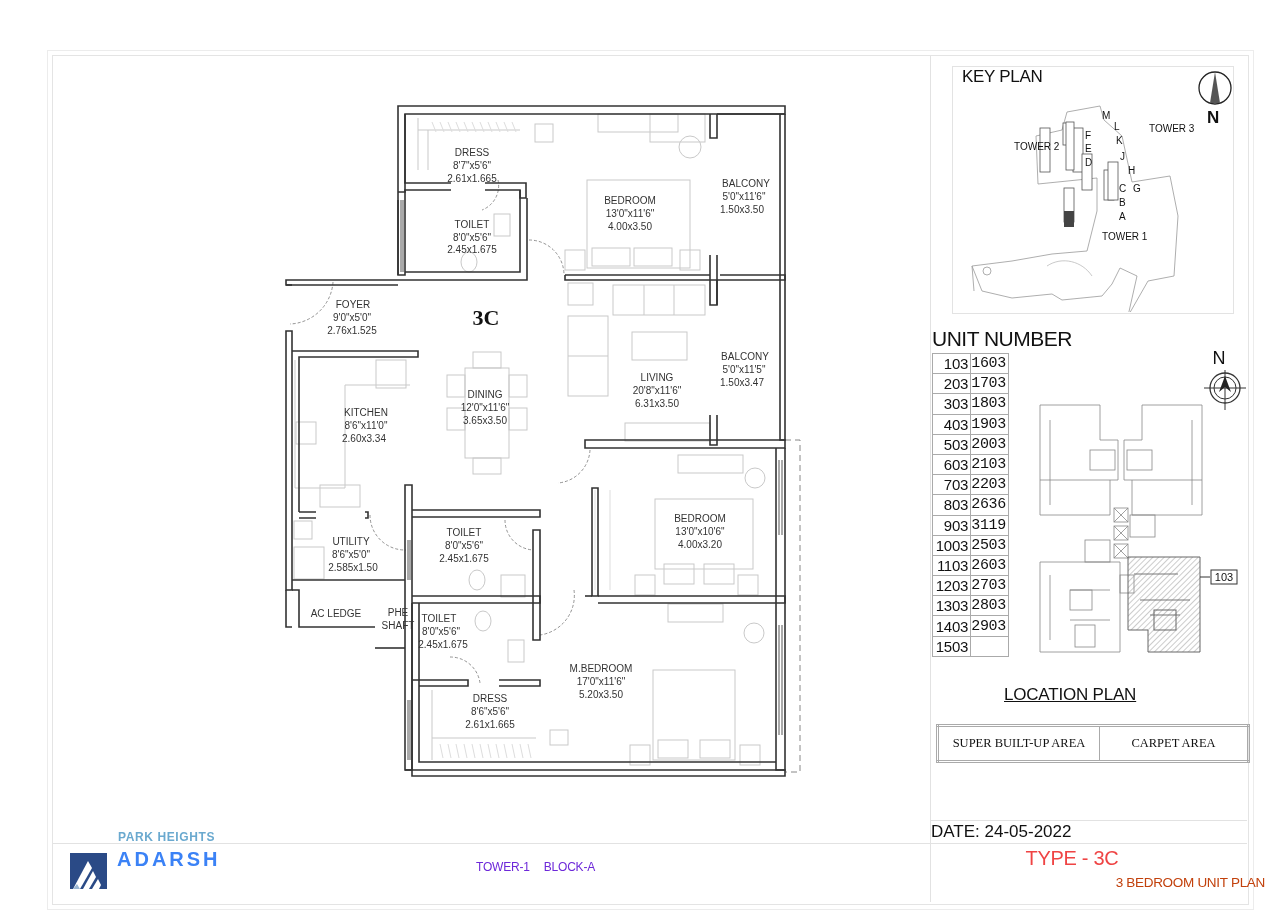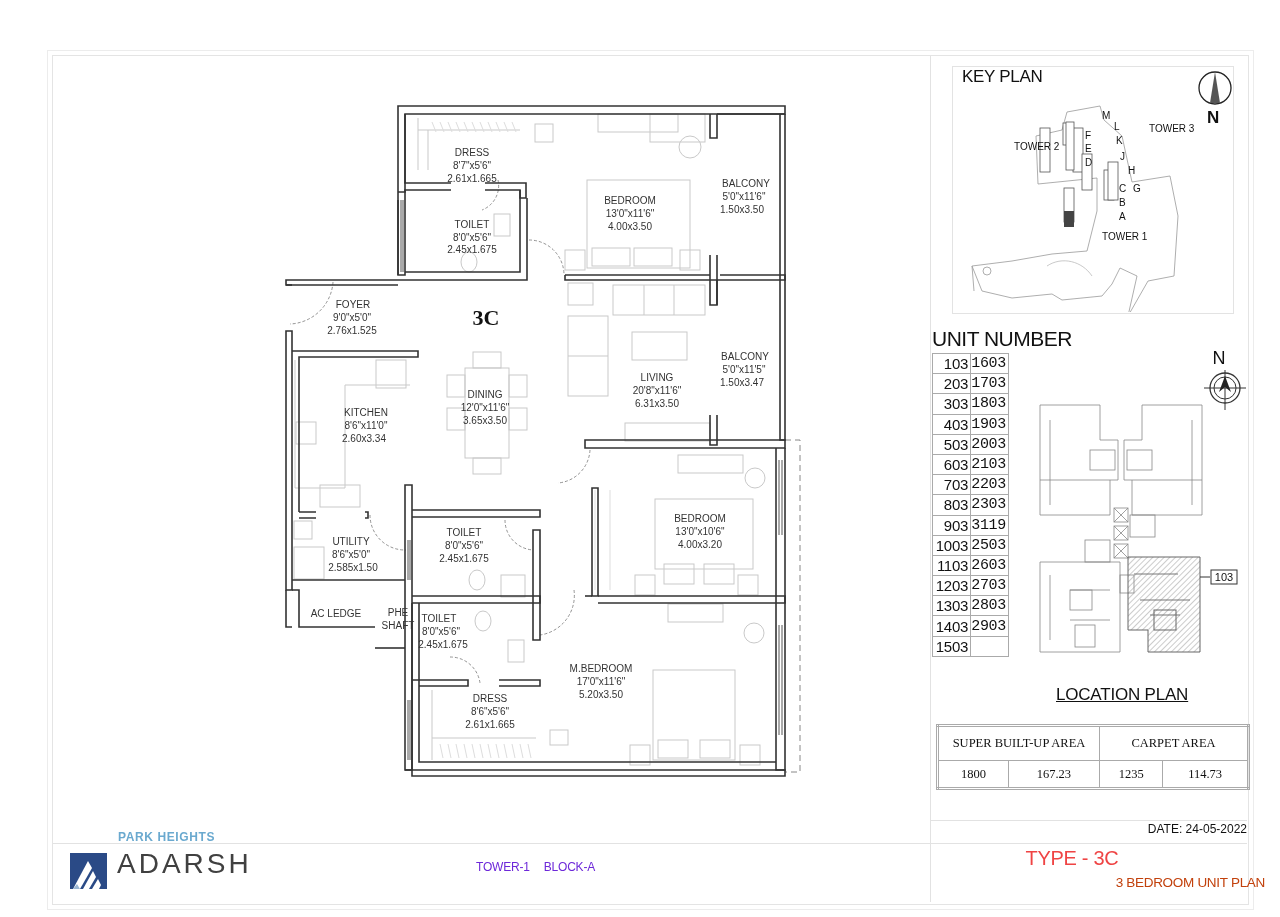--- a/index.html
+++ b/index.html
@@ -19,30 +19,30 @@
 
   .keyplan-box { left:952px; top:66px; width:280px; height:246px; border:1px solid #e3e3e3; }
   .keyplan-title { left:962px; top:67px; font-size:17px; color:#111; letter-spacing:-0.3px; }
 
   .unit-title { left:932px; top:327px; font-size:21px; color:#111; letter-spacing:-0.5px; }
   .unit-table { left:932px; top:353px; border-collapse:collapse; }
   .unit-table td { border:1px solid #aaa; font-size:15px; height:19.2px; padding:0 2px 0 0; text-align:right; color:#111; line-height:19px; letter-spacing:-0.3px; }
   .unit-table td.c1 { width:35px; }
   .unit-table td.c2 { width:35px;font-family:Liberation Mono, monospace; }
 
-  .loc-title { left:1056px; top:685px; font-size:17px; color:#111; text-decoration:underline; letter-spacing:-0.2px; }
+  .loc-title { left:1004px; top:685px; font-size:17px; color:#111; text-decoration:underline; letter-spacing:-0.2px; }
   .area-table { left:936px; top:724px; border-collapse:collapse; border:3px double #aaa; }
   .area-table td { border:1px solid #aaa; font-size:12.5px; text-align:center; color:#111; height:24px;font-family:Liberation Serif, serif; }
 
-  .date { left:931px; top:822px; width:316px; text-align:right; font-size:12px; color:#111; }
+  .date { left:931px; top:822px; width:316px; text-align:left; font-size:17px; color:#111; }
   .type { left:914px; top:847px; width:316px; text-align:center; font-size:20px; color:#ef4444; letter-spacing:-0.3px; }
   .type-sub { left:949px; top:875px; width:316px; text-align:right; font-size:13.5px; color:#c2410c; letter-spacing:-0.3px; }
 
   .logo-mark { left:70px; top:853px; width:37px; height:36px; }
-  .logo-name { left:117px; top:848px; font-size:28px; font-weight:normal; color:#404040; letter-spacing:3px; }
+  .logo-name { left:117px; top:848px; font-size:20px; font-weight:bold; color:#3b82f6; letter-spacing:3px; }
   .logo-sub { left:118px; top:830px; font-size:12px; font-weight:bold; color:#6aa9cf; letter-spacing:0.6px; }
   .tower-block { left:476px; top:860px; font-size:12px; color:#6d28d9; word-spacing:8px; letter-spacing:-0.2px; }
   .tower-block span { margin-right:14px; }
 </style>
 </head>
 <body>
 
 <div class="abs frame-outer"></div>
 <div class="abs frame-inner"></div>
 <div class="abs vsep"></div>
@@ -330,21 +330,21 @@
     <tr>
         <td class="c1">603</td>
         <td class="c2">2103</td>
       </tr>
     <tr>
         <td class="c1">703</td>
         <td class="c2">2203</td>
       </tr>
     <tr>
         <td class="c1">803</td>
-        <td class="c2">2303</td>
+        <td class="c2">2636</td>
       </tr>
     <tr>
         <td class="c1">903</td>
         <td class="c2">3119</td>
       </tr>
     <tr>
         <td class="c1">1003</td>
         <td class="c2">2503</td>
       </tr>
     <tr>
@@ -414,26 +414,20 @@
 </svg>
 
 <div class="abs loc-title">LOCATION PLAN</div>
 
 <table class="abs area-table">
   <tbody>
     <tr>
       <td colspan="2" style="width:158px;height:31px">SUPER BUILT-UP AREA</td>
       <td colspan="2" style="width:145px">CARPET AREA</td>
     </tr>
-    <tr>
-      <td>1800</td>
-      <td>167.23</td>
-      <td>1235</td>
-      <td>114.73</td>
-    </tr>
   </tbody>
 </table>
 
 <div class="abs date">DATE: 24-05-2022</div>
 <div class="abs type">TYPE - 3C</div>
 <div class="abs type-sub">3 BEDROOM UNIT PLAN</div>
 
 <svg class="abs logo-mark" viewBox="0 0 37 36">
   <rect x="0" y="0" width="37" height="36" fill="#2a4a86"></rect>
   <path d="M3 36 L18 8 L22 15 L10 36 Z" fill="#fff"></path>

